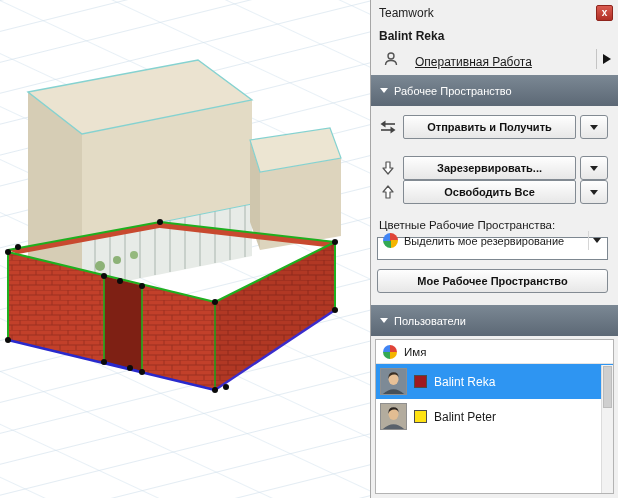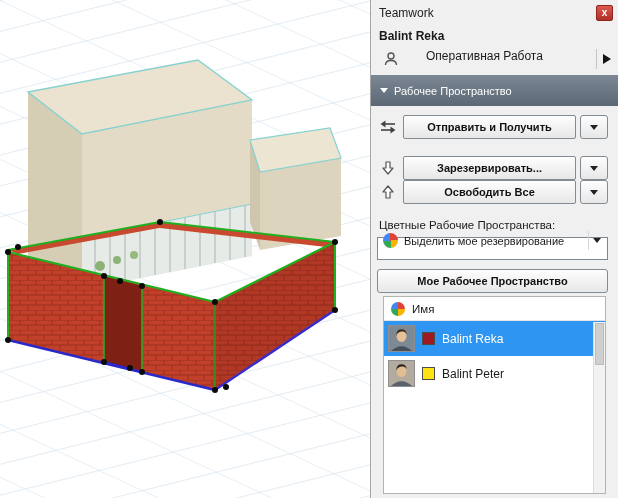--- a/index.html
+++ b/index.html
@@ -16,21 +16,21 @@
            border-left:1px solid #a6a6a6; display:flex; flex-direction:column;
            font-size:12px; color:#1a1a1a; }
   .titlebar { height:26px; display:flex; align-items:center;
               justify-content:space-between; padding:0 5px 0 8px; flex:none; }
   .title { font-size:12px; color:#222; }
   .close-btn { width:17px; height:16px; border:1px solid #8e241c; border-radius:2px;
                background:linear-gradient(#d95b50,#b02f26); color:#fff;
                font-size:10px; font-weight:bold; line-height:1;
                display:flex; align-items:center; justify-content:center; cursor:pointer; }
   .username { font-weight:bold; padding:3px 8px 2px; font-size:12px; flex:none; }
-  .mode-row { display:flex; align-items:flex-start; gap:24px; padding:4px 2px 6px 9px; flex:none; }
+  .mode-row { display:flex; align-items:flex-end; gap:13px; padding:4px 2px 6px 9px; flex:none;text-decoration:underline; }
   .mode-row .label { flex:1; }
   .flyout { width:20px; height:20px; border:none; background:transparent;
             border-left:1px solid #c4c4c4; display:flex; align-items:center;
             justify-content:center; cursor:pointer; }
   .tri-right { width:0; height:0; border-top:5px solid transparent;
                border-bottom:5px solid transparent; border-left:8px solid #141414; }
   .section-header { height:31px; flex:none; background:linear-gradient(#7b8894,#5c6875);
                     color:#fff; display:flex; align-items:center; gap:6px;
                     padding:0 9px; font-size:11px; cursor:pointer; }
   .tri-down-w { width:0; height:0; border-left:4px solid transparent;
@@ -57,21 +57,21 @@
   .combo-arrow { width:17px; height:19px; display:flex; align-items:center;
                  justify-content:center; border-left:1px solid #d6d6d6; }
   .color-wheel { width:15px; height:15px; border-radius:50%; flex:none;
                  background:conic-gradient(#e04438 0 25%, #f4b400 25% 50%,
                             #34a853 50% 75%, #4285f4 75% 100%); }
   .myws-btn { margin:9px 10px 0 6px; height:24px; flex:none;
               border:1px solid #828a92; border-radius:3px;
               background:linear-gradient(#fefefe,#e7e7e7); font-family:inherit;
               font-size:11px; font-weight:bold; color:#111; cursor:pointer; }
   .section-header.users { margin-top:12px; }
-  .users-table { flex:1; margin:3px 12px 4px; background:#fff;
+  .users-table { flex:1; margin:3px 4px 4px; background:#fff;
                  border:1px solid #b3b3b3; position:relative; overflow:hidden;
                  display:flex; flex-direction:column; }
   .table-head { height:24px; flex:none; display:flex; align-items:center; gap:7px;
                 padding:0 7px; border-bottom:1px solid #e4e4e4; }
   .table-head .color-wheel { width:14px; height:14px; }
   .head-label { font-size:11.5px; }
   .user-row { height:35px; flex:none; display:flex; align-items:center; gap:7px;
               padding:0 4px; cursor:pointer; }
   .user-row.selected { background:#2e95f2; color:#fff; }
   .avatar { width:27px; height:27px; border:1px solid #8f8f8f; flex:none;
@@ -257,20 +257,24 @@
     <div class="combo">
       <span class="color-wheel"></span>
       <span class="txt">Выделить мое резервирование</span>
       <span class="combo-arrow">
         <span class="tri-down-d"></span>
       </span>
     </div>
 
     <button class="myws-btn">Мое Рабочее Пространство</button>
 
+    <div class="section-header users">
+      <span class="tri-down-w"></span>
+      <span>Пользователи</span>
+    </div>
 
     <div class="users-table">
       <div class="table-head">
         <span class="color-wheel"></span>
         <span class="head-label">Имя</span>
       </div>
 
       <div class="user-row selected">
         <span class="avatar">
           <svg width="25" height="25" viewBox="0 0 27 27">

